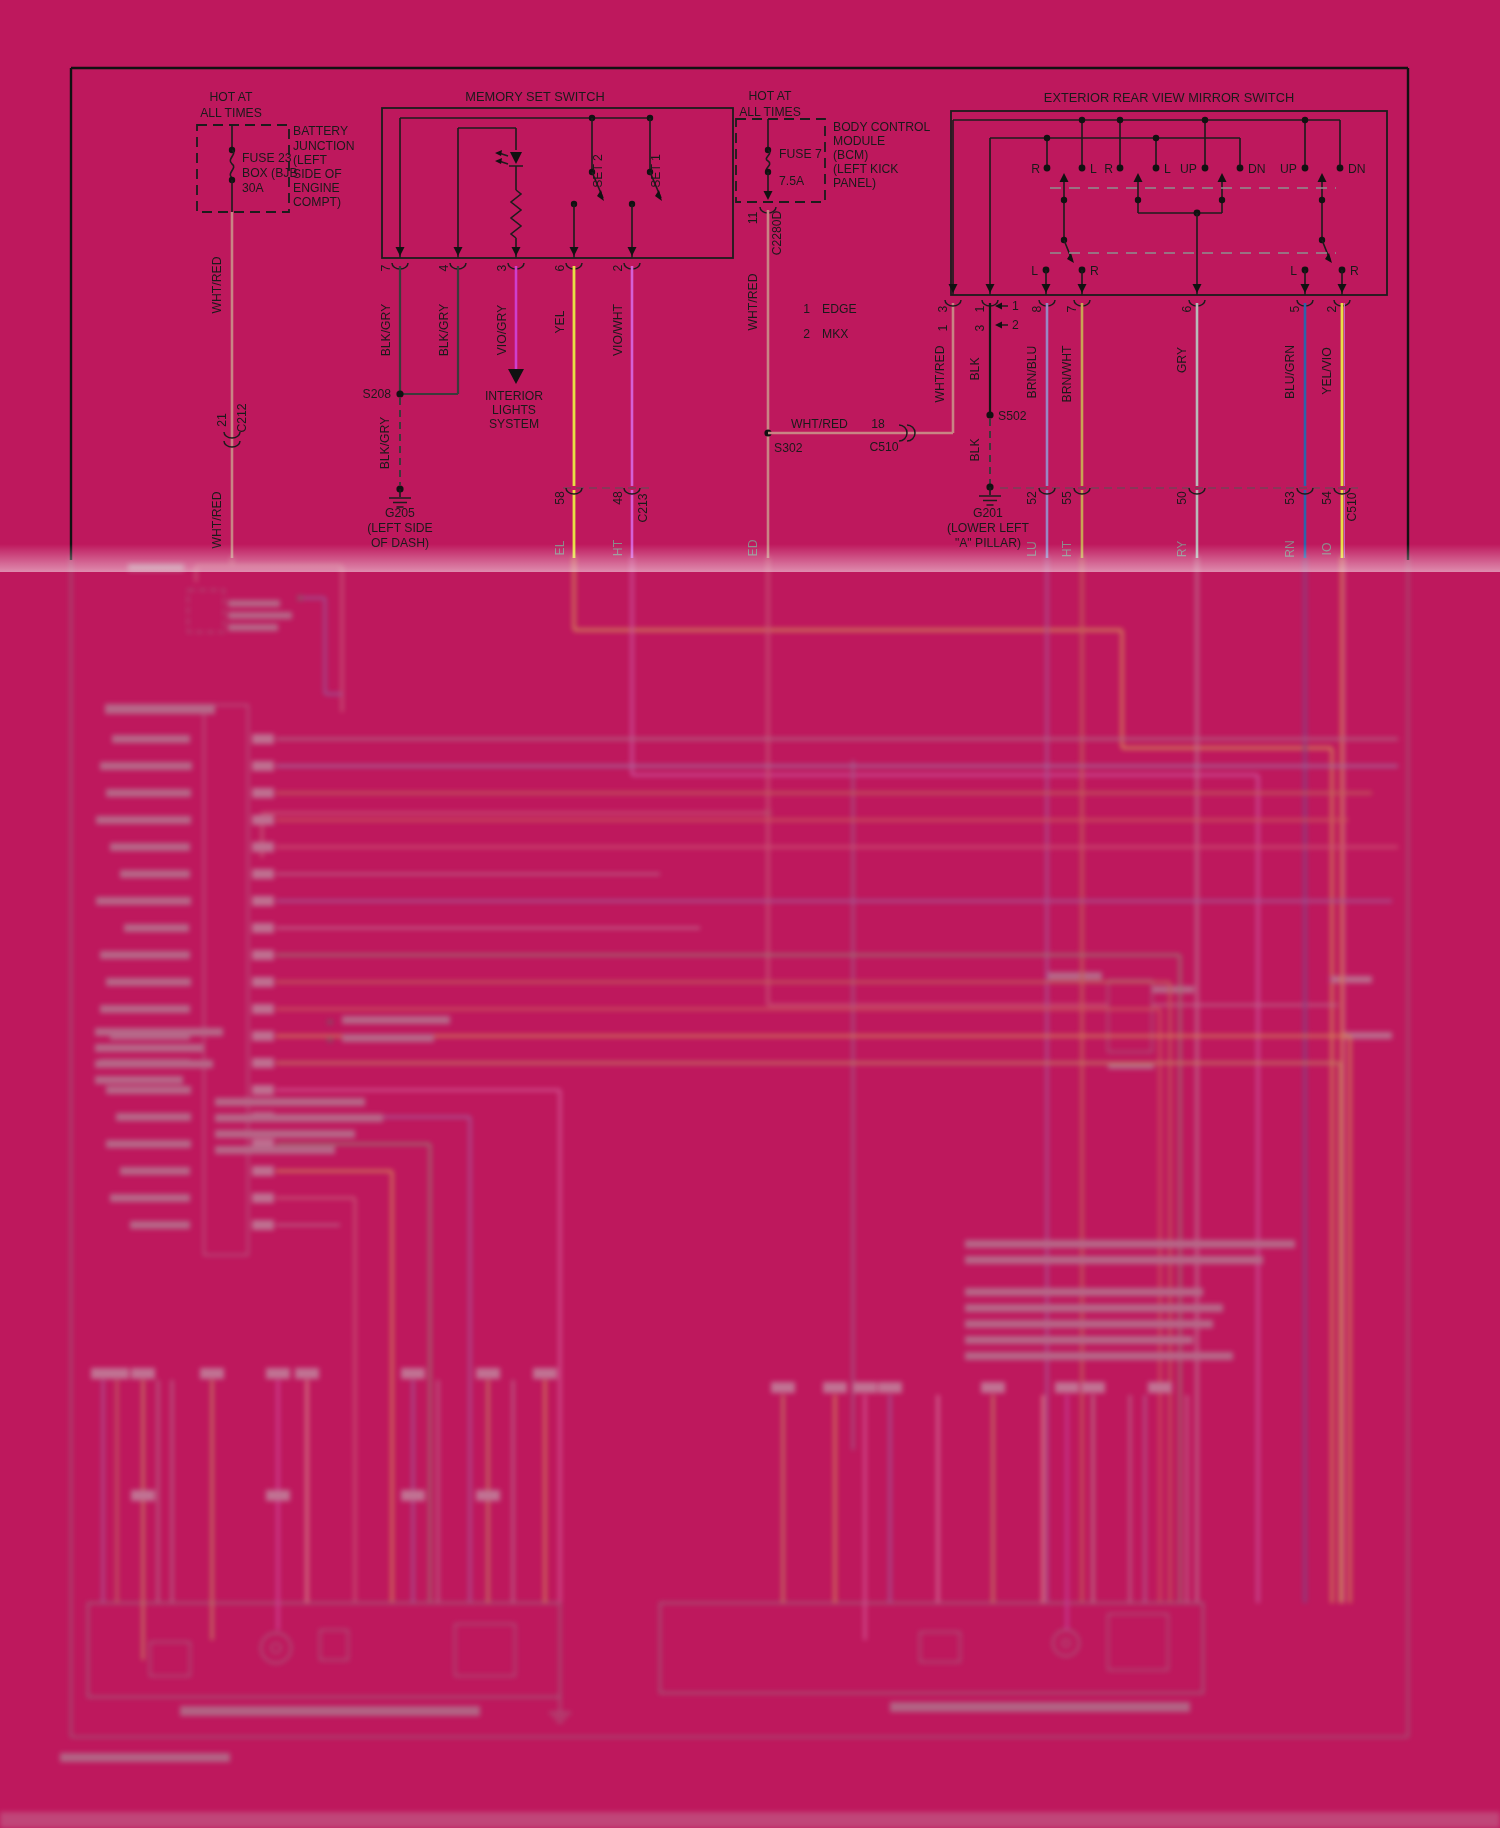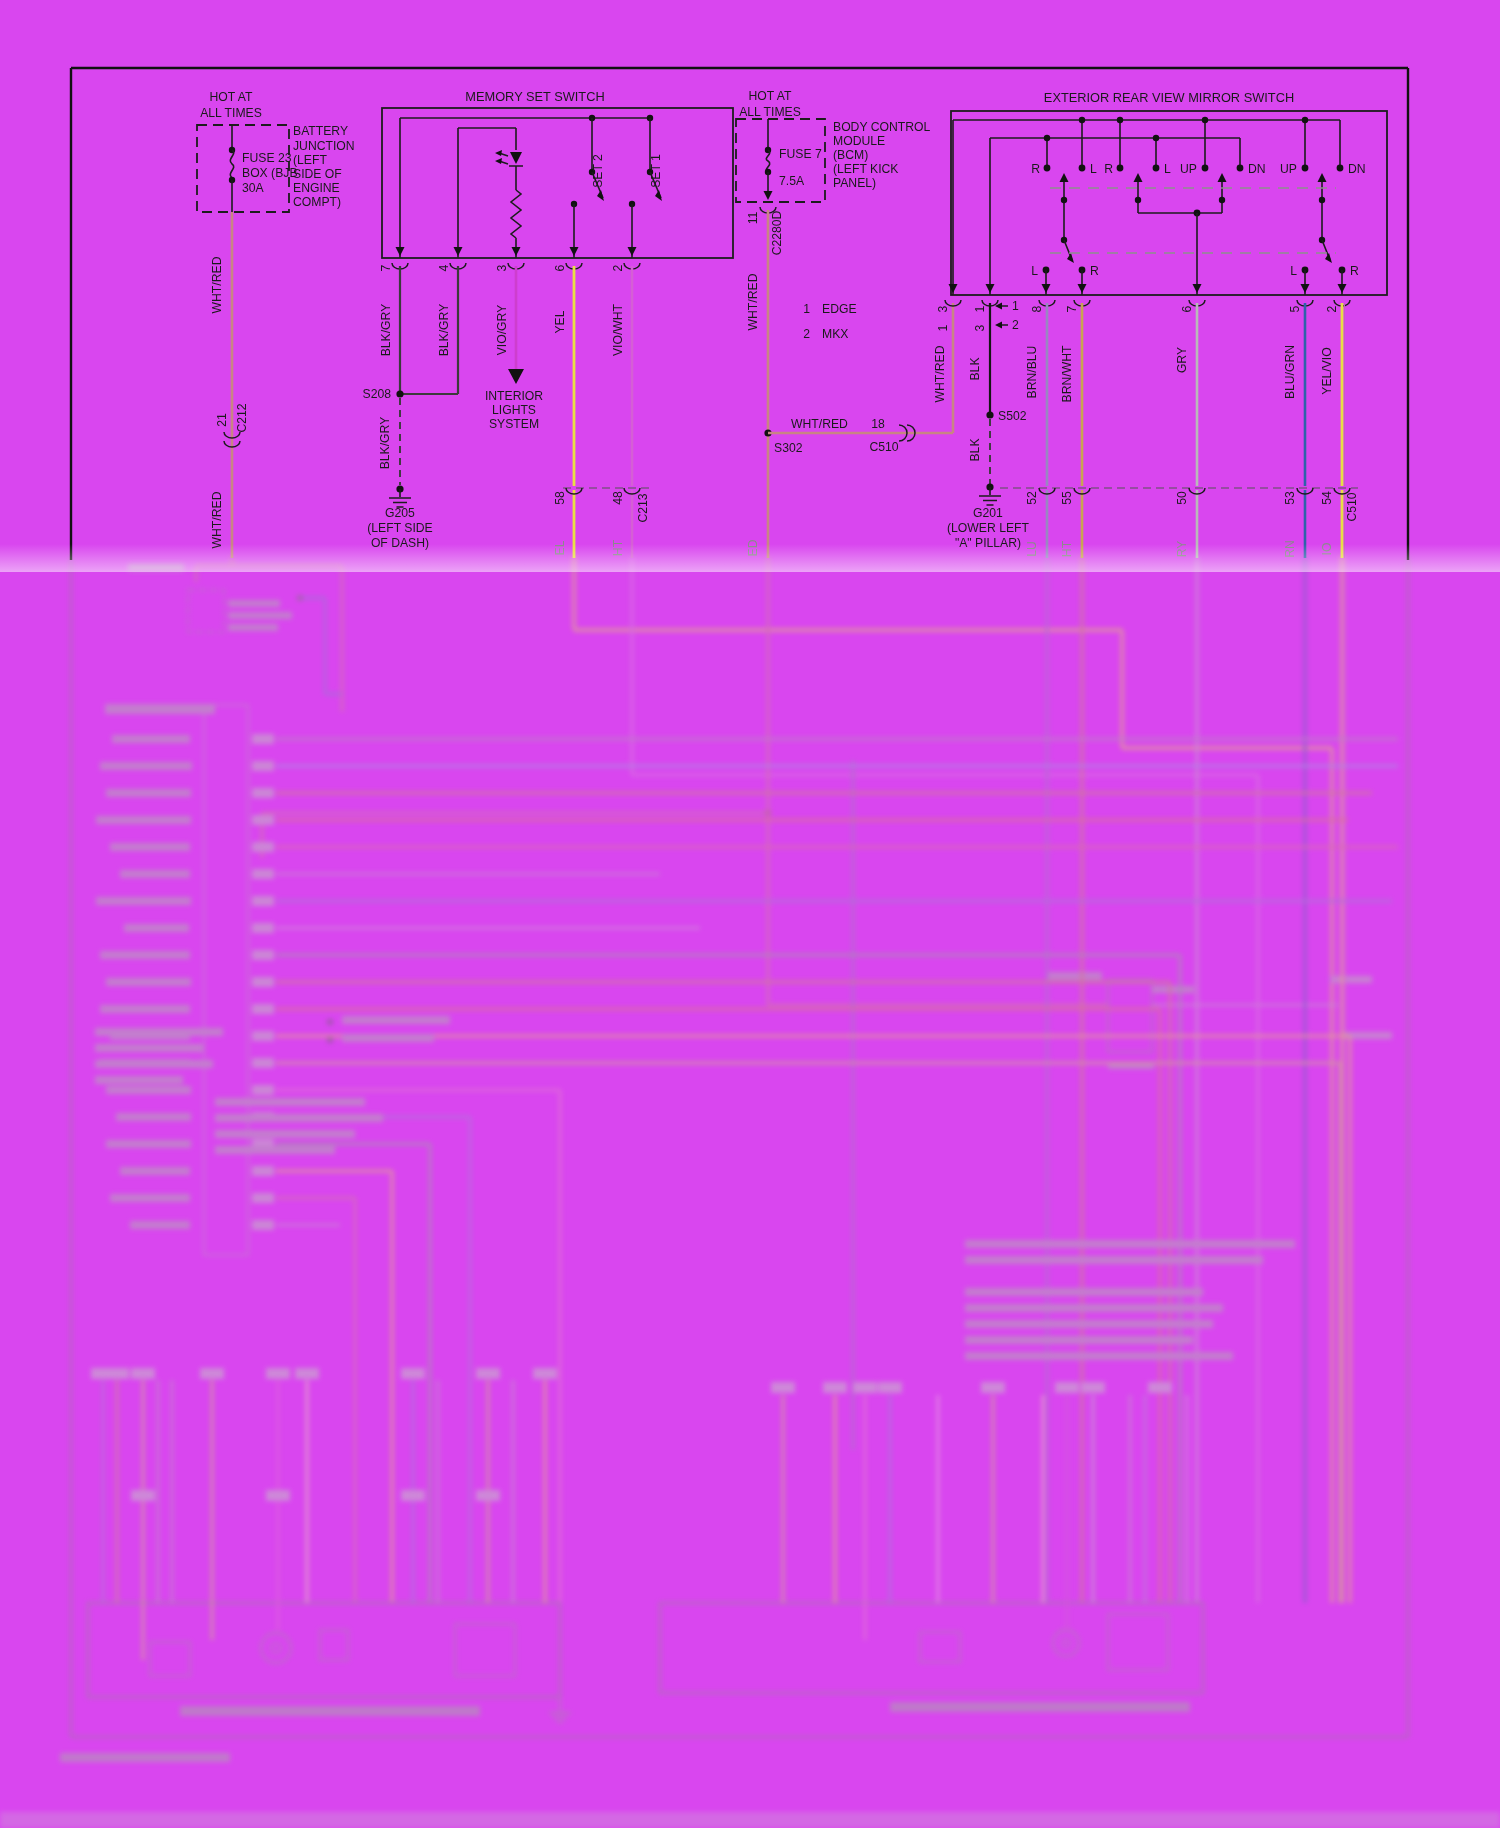--- a/index.html
+++ b/index.html
@@ -1,16 +1,16 @@
 <!DOCTYPE html>
 <html><head>
 <meta charset="utf-8">
 <style>
   html,body{margin:0;padding:0;background:#ffffff;}
-  .stage{position:relative;width:1500px;height:1828px;background:#d946ef;overflow:hidden;
+  .stage{position:relative;width:1500px;height:1828px;background:#be185d;overflow:hidden;
          font-family:"Liberation Sans",sans-serif;}
   .stage svg{position:absolute;left:0;top:0;}
   .fade{filter:blur(2.4px);opacity:.52;}
   .seam{position:absolute;left:0;top:544px;width:100%;height:28px;
         background:linear-gradient(rgba(255,255,255,0),rgba(255,255,255,.5));z-index:3;}
   
   .w   {stroke:#1c1c1c;stroke-width:1.6;fill:none;}
   .border{stroke:#111;stroke-width:2.4;fill:none;}
   .box {stroke:#1c1c1c;stroke-width:1.8;fill:none;}
   .dbox{stroke:#1c1c1c;stroke-width:1.8;fill:none;stroke-dasharray:10 6;}

